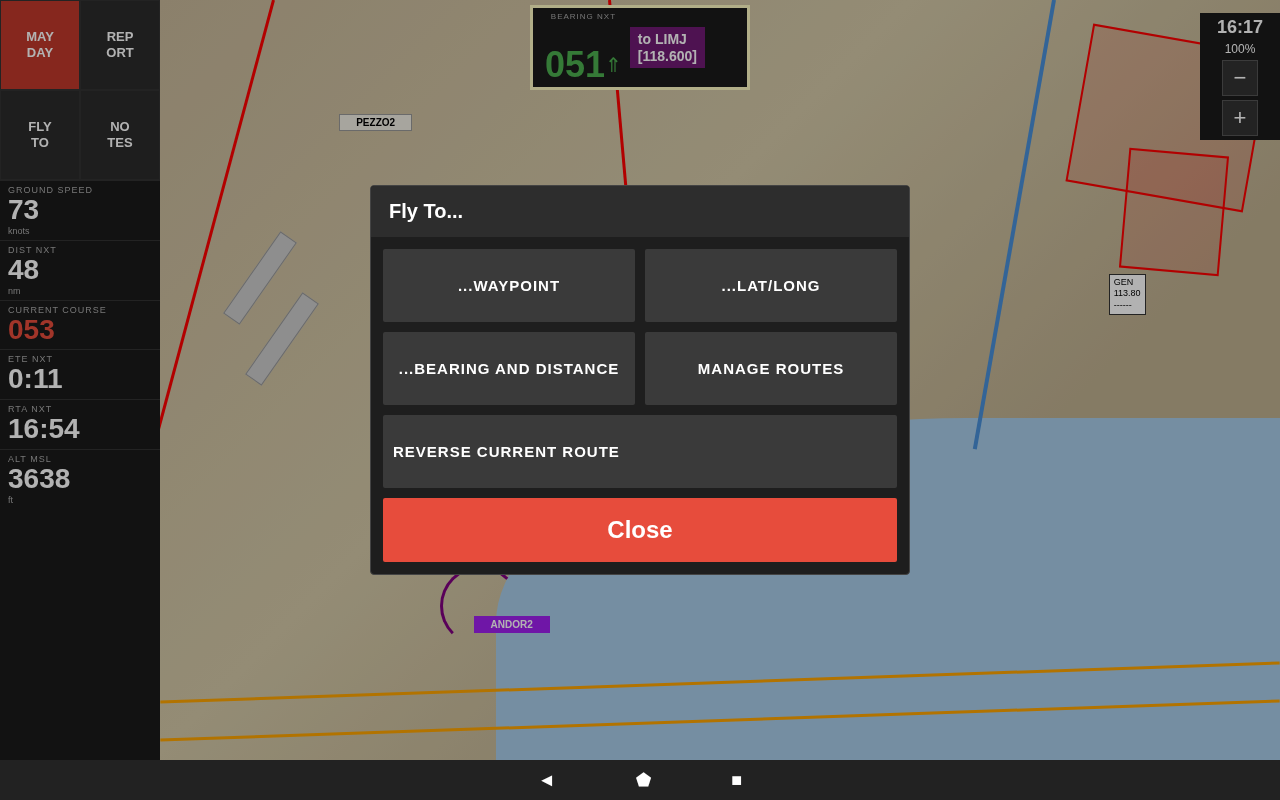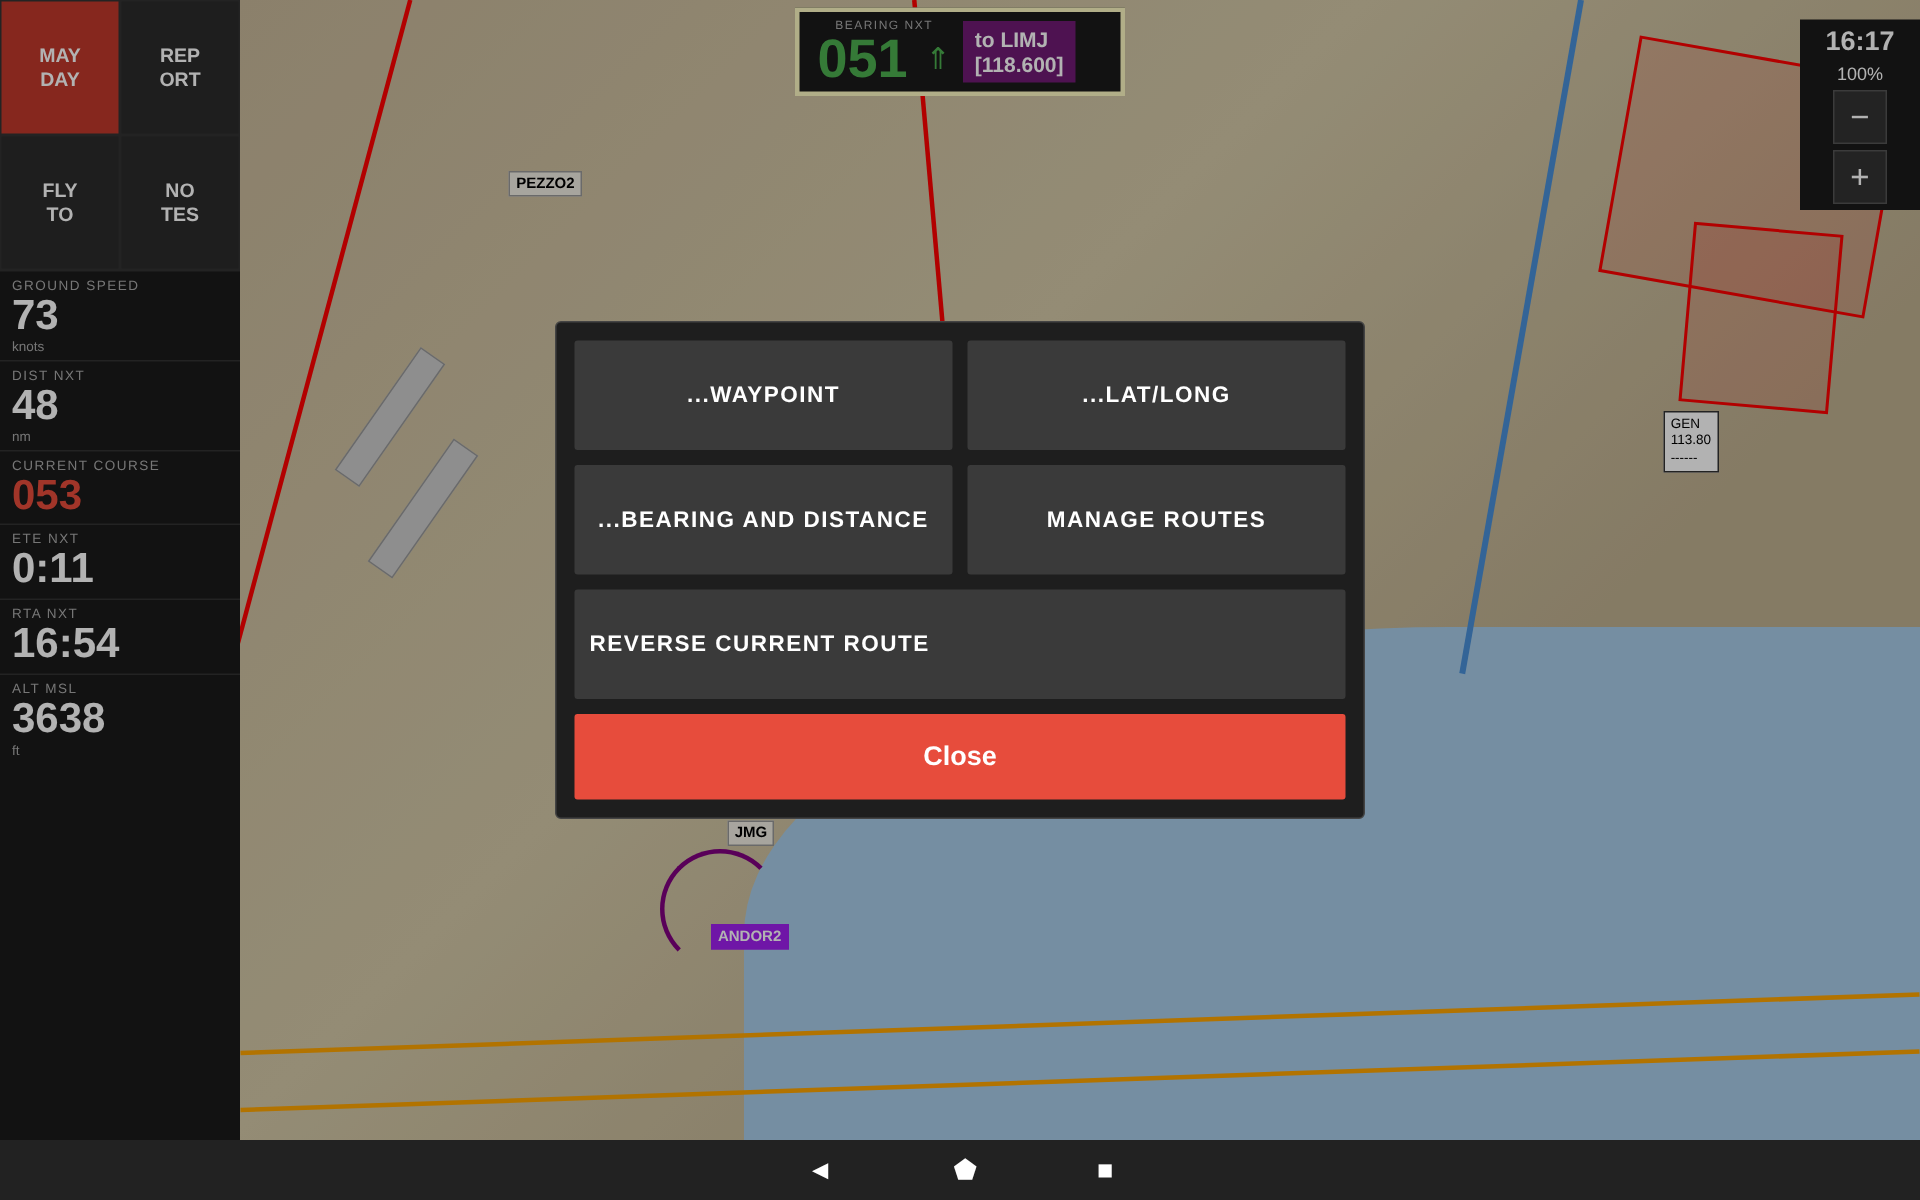--- a/index.html
+++ b/index.html
@@ -301,34 +301,34 @@
       border: none;
       cursor: pointer;
       border-radius: 2px;
       letter-spacing: 1px;
     }
 
     .modal-btn-close {
       width: 100%;
       background: #e74c3c;
       color: white;
-      font-size: 18px;
+      font-size: 24px;
       font-weight: bold;
       padding: 18px;
       border: none;
       cursor: pointer;
       border-radius: 2px;
     }
 
     
     .map-label {
       position: absolute;
       background: rgba(255,255,255,0.7);
       font-size: 10px;
-      padding: 2px 4px;
+      padding: 2px 16px;
       border: 1px solid #999;
       font-weight: bold;
     }
 
     
     .map-arc {
       position: absolute;
       bottom: 15%;
       left: 25%;
       width: 80px;
@@ -426,40 +426,41 @@
   <div class="stat-block">
     <div class="stat-label">ALT MSL</div>
     <div class="stat-value">3638</div>
     <div class="stat-unit">ft</div>
   </div>
 </div>
 
 <div id="bearing-hud">
   <div>
     <span class="bearing-label">BEARING NXT</span>
-    <div style="display:flex;align-items:center;gap:12px;">
+    <div style="display:flex;align-items:center;gap:0;margin-top:26px;">
       <span class="bearing-value">051</span>
       <span class="bearing-arrows">⇑</span>
     </div>
   </div>
   <div class="bearing-dest">
     <div>to LIMJ</div>
     <div>[118.600]</div>
   </div>
 </div>
 
 <div id="top-right-hud">
   <div class="hud-time">16:17</div>
   <div class="hud-zoom">100%</div>
   <div class="hud-btn">−</div>
   <div class="hud-btn">+</div>
 </div>
 
 <div id="modal-overlay">
   <div id="fly-to-modal">
+    <div class="modal-header">Fly To...</div>
     <div class="modal-body">
 
       <div class="modal-btn-row">
         <button class="modal-btn">...WAYPOINT</button>
         <button class="modal-btn">...LAT/LONG</button>
       </div>
 
       <div class="modal-btn-row">
         <button class="modal-btn">...BEARING AND DISTANCE</button>
         <button class="modal-btn">MANAGE ROUTES</button>

